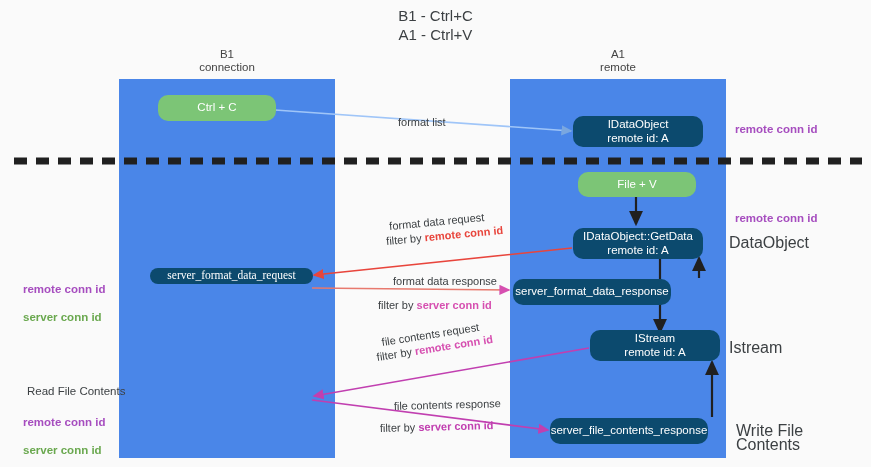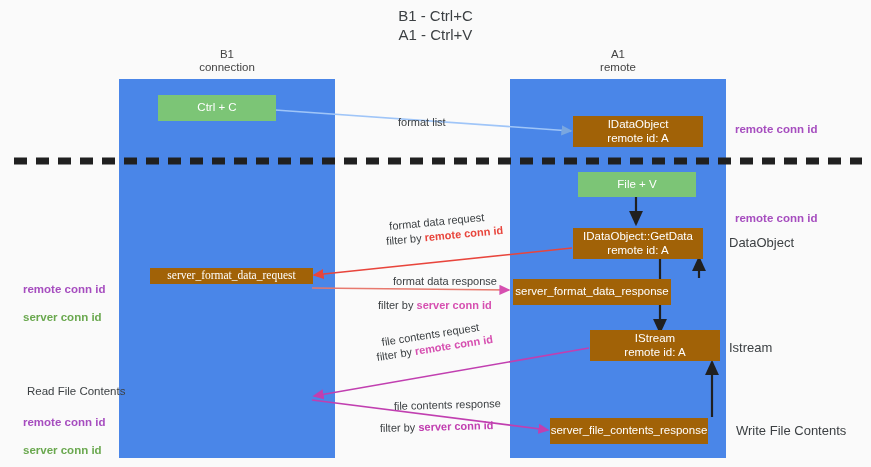--- a/index.html
+++ b/index.html
@@ -24,32 +24,32 @@
   .col-head{
     position:absolute;text-align:center;font-size:11.5px;
     line-height:13px;color:#444;white-space:pre-line;
   }
 
   
   .box{
     position:absolute;box-sizing:border-box;
     display:flex;align-items:center;justify-content:center;
     text-align:center;color:#fff;font-size:11.5px;line-height:13.5px;
-    white-space:pre-line;padding:2px 4px;
+    white-space:pre-line;padding:2px 4px;border-radius:10px;
   }
   .box.green{background:#7cc576;}
-  .box.orange{background:#a16207;}
+  .box.orange{background:#0c4a6e;}
 
   
   .slabel{position:absolute;font-size:11.5px;line-height:14px;white-space:pre-line;}
   .slabel.purple{color:#a64dbf;font-weight:bold;}
   .slabel.dual .p{color:#a64dbf;font-weight:bold;display:block;}
   .slabel.dual .g{color:#6aa84f;font-weight:bold;display:block;}
   .slabel.plain{color:#3c4043;font-weight:normal;}
-  .slabel.rlabel{color:#3c4043;font-size:13px;}
+  .slabel.rlabel{color:#3c4043;font-size:16px;}
 
   
   .alabel{position:absolute;font-size:11px;line-height:15px;color:#3c4043;white-space:nowrap;}
   .alabel .red{color:#e8453c;font-weight:bold;}
   .alabel .pink{color:#d64fb0;font-weight:bold;}
   .alabel .mag{color:#c13fb0;font-weight:bold;}
   .rot-up{transform-origin:left bottom;}
 
   svg.overlay{position:absolute;left:0;top:0;width:871px;height:467px;pointer-events:none;}
 </style>

